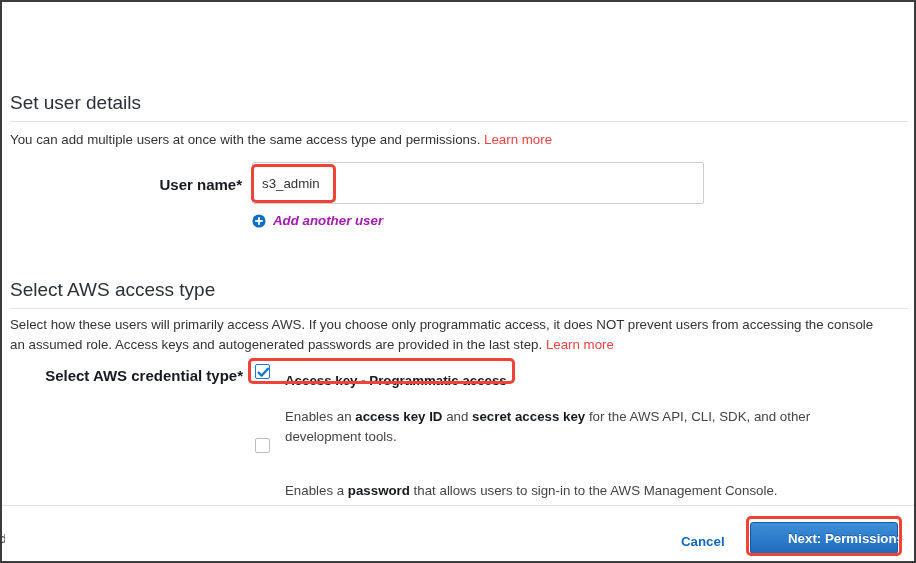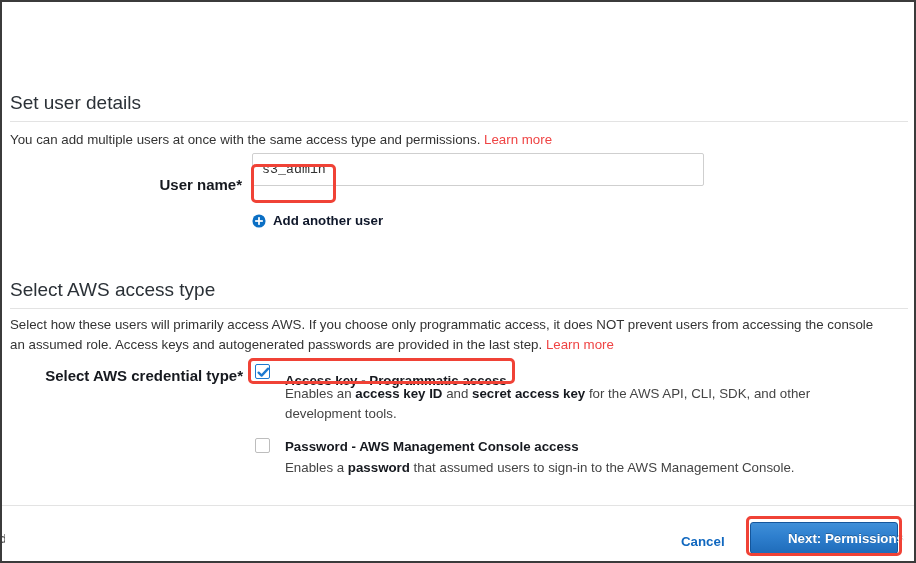--- a/index.html
+++ b/index.html
@@ -141,21 +141,22 @@
     white-space: nowrap;
   }
   .plus-icon {
     width: 14px;
     height: 14px;
     display: block;
   }
   .add-another-label {
     font-size: 13.3px;
     font-weight: bold;
-    color: #0f172a;
+    color: #a21caf;
+    font-style: italic;
   }
 
   
   .cb-row {
     position: absolute;
   }
   .cb-box {
     position: absolute;
     width: 15px;
     height: 15px;
@@ -182,20 +183,21 @@
     font-size: 13.3px;
     font-weight: bold;
     color: #16191f;
     white-space: nowrap;
   }
   .cb-desc {
     position: absolute;
     font-size: 13.3px;
     color: #444444;
     line-height: 20px;
+    margin-top: 23px;
   }
   .cb-desc b { color: #16191f; }
 
   
   .footer-rule {
     position: absolute;
     left: 0;
     width: 912px;
     height: 1px;
     background: #e3e3e3;
@@ -258,21 +260,21 @@
   <div class="page">
 
 
     <div class="section-head" style="top:90px;">Set user details</div>
     <div class="rule" style="top:119px; width:898px;"></div>
 
     <div class="para" style="top:128px;"><span>You can add multiple users at once with the same access type and permissions. </span><a class="link">Learn more</a></div>
 
     <div class="field-label" style="left:60px; top:174px; width:180px;">User name*</div>
 
-    <input class="text-input" type="text" style="left: 250px; top: 151px; width: 452px; height: 33px; font-family: Liberation Mono, monospace;" value="s3_admin">
+    <input class="text-input" type="text" style="left: 250px; top: 160px; width: 452px; height: 42px;" value="s3_admin">
 
     <div class="add-another" style="left:250px; top:211px;">
       <svg class="plus-icon" viewBox="0 0 16 16">
         <circle cx="8" cy="8" r="7.5" fill="#0b6fc4"></circle>
         <rect x="7" y="3.6" width="2" height="8.8" fill="#ffffff"></rect>
         <rect x="3.6" y="7" width="8.8" height="2" fill="#ffffff"></rect>
       </svg>
       <span class="add-another-label">Add another user</span>
     </div>
 
@@ -292,23 +294,22 @@
         </svg>
       </div>
       <div class="cb-title" style="left:283px; top:371px;">Access key - Programmatic access</div>
       <div class="cb-desc" style="left:283px; top:382px; width:600px;">
         <span>Enables an </span><b>access key ID</b><span> and </span><b>secret access key</b><span> for the AWS API, CLI, SDK, and other</span><br><span>development tools.</span>
       </div>
     </div>
 
     <div class="cb-row" style="left:0; top:0; width:912px; height:80px;">
       <div class="cb-box unchecked" style="left:253px; top:436px;"></div>
-      <div class="cb-title" style="left:283px; top:437px;">Password - AWS Management Console access</div>
       <div class="cb-desc" style="left:283px; top:456px; width:600px;">
-        <span>Enables a </span><b>password</b><span> that assumed users to sign-in to the AWS Management Console.</span>
+        <span>Enables a </span><b>password</b><span> that allows users to sign-in to the AWS Management Console.</span>
       </div>
     </div>
 
     <div class="footer-rule" style="top:503px;"></div>
     <div class="footer" style="top:503px; height:56px;">
       <div class="clip-glyph" style="top:26px;">d</div>
       <div class="cancel-btn" style="left:679px; top:29px;">Cancel</div>
       <div class="primary-btn" style="left:748px; top:17px; width:148px; height:32px;">Next: Permissions</div>
     </div>
 

